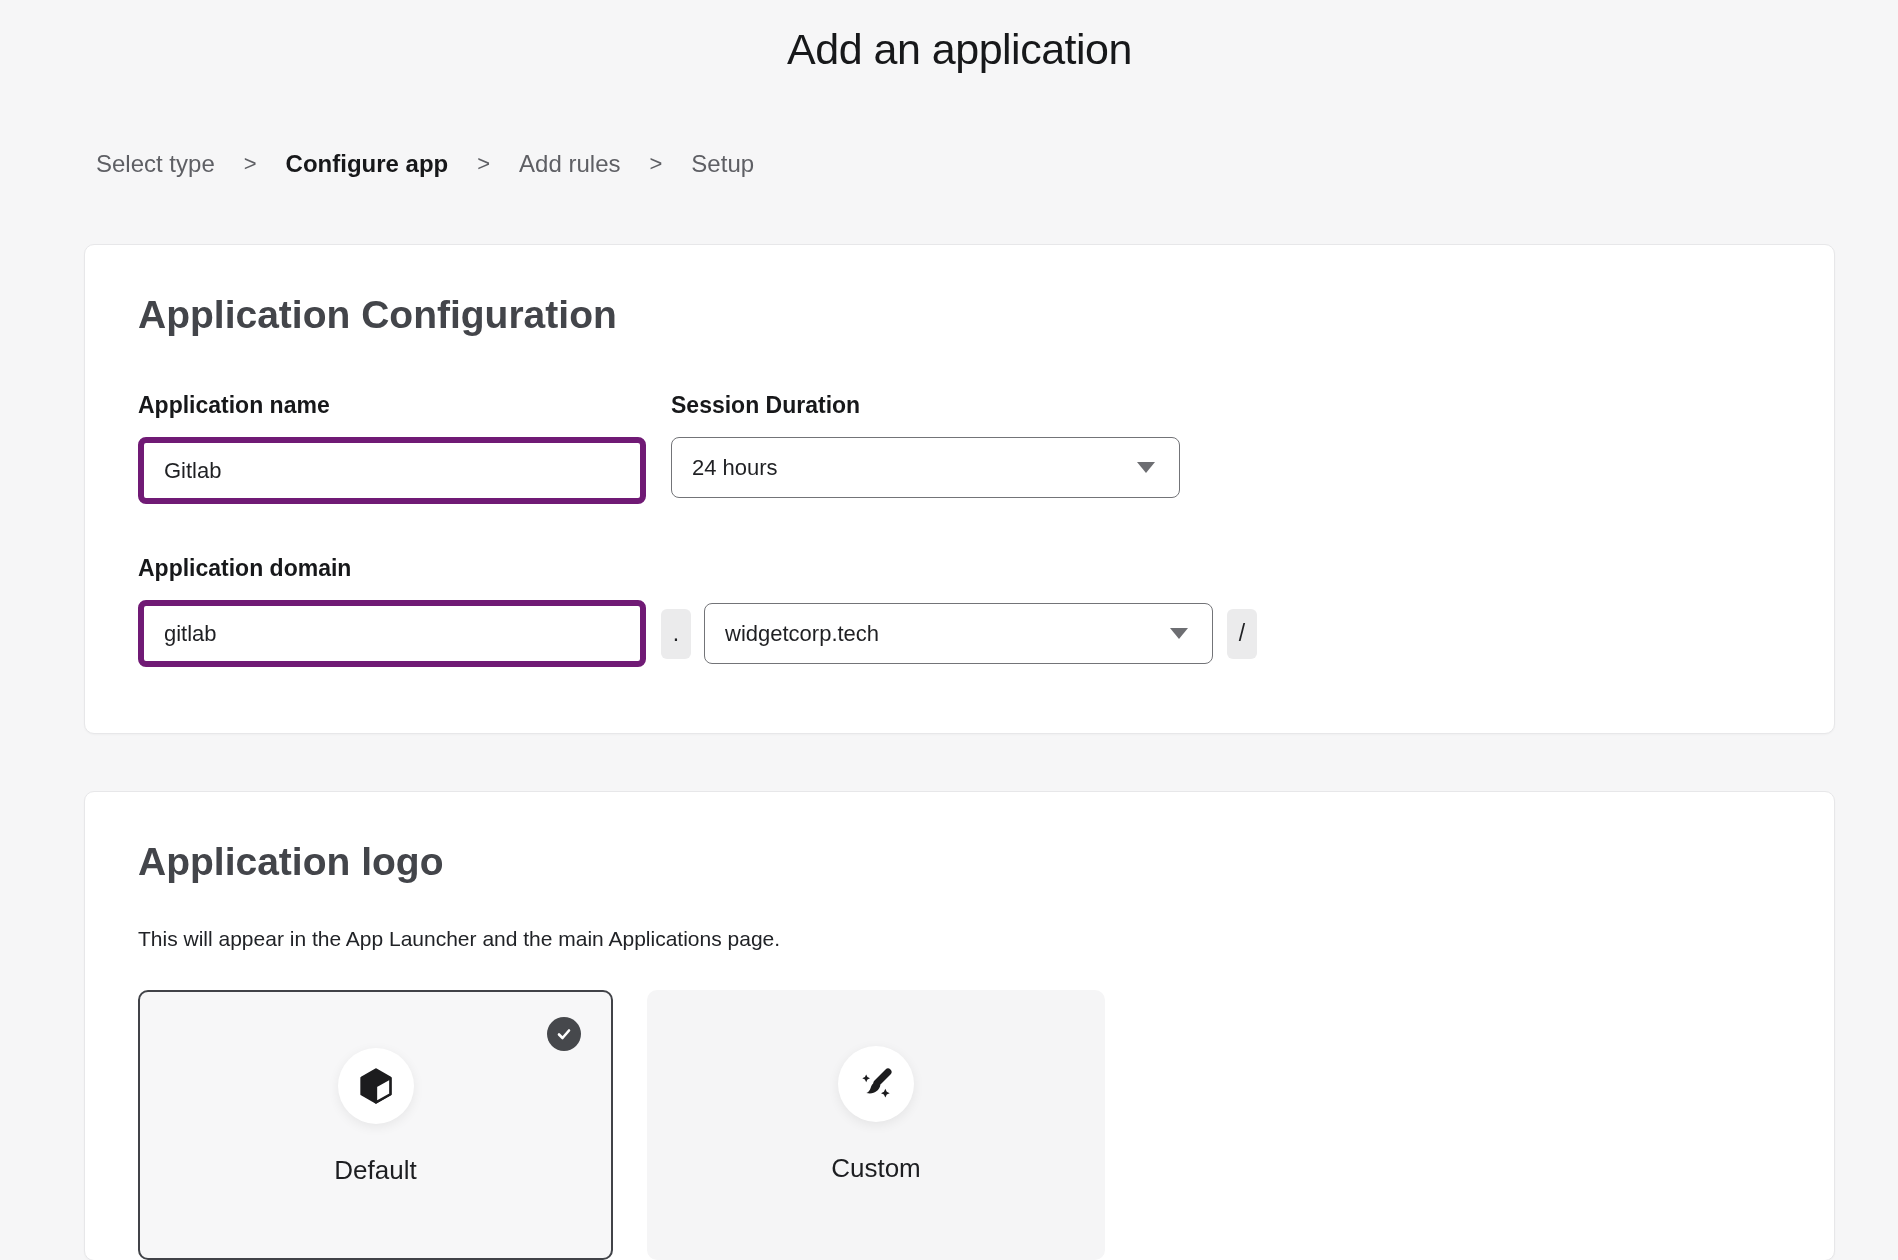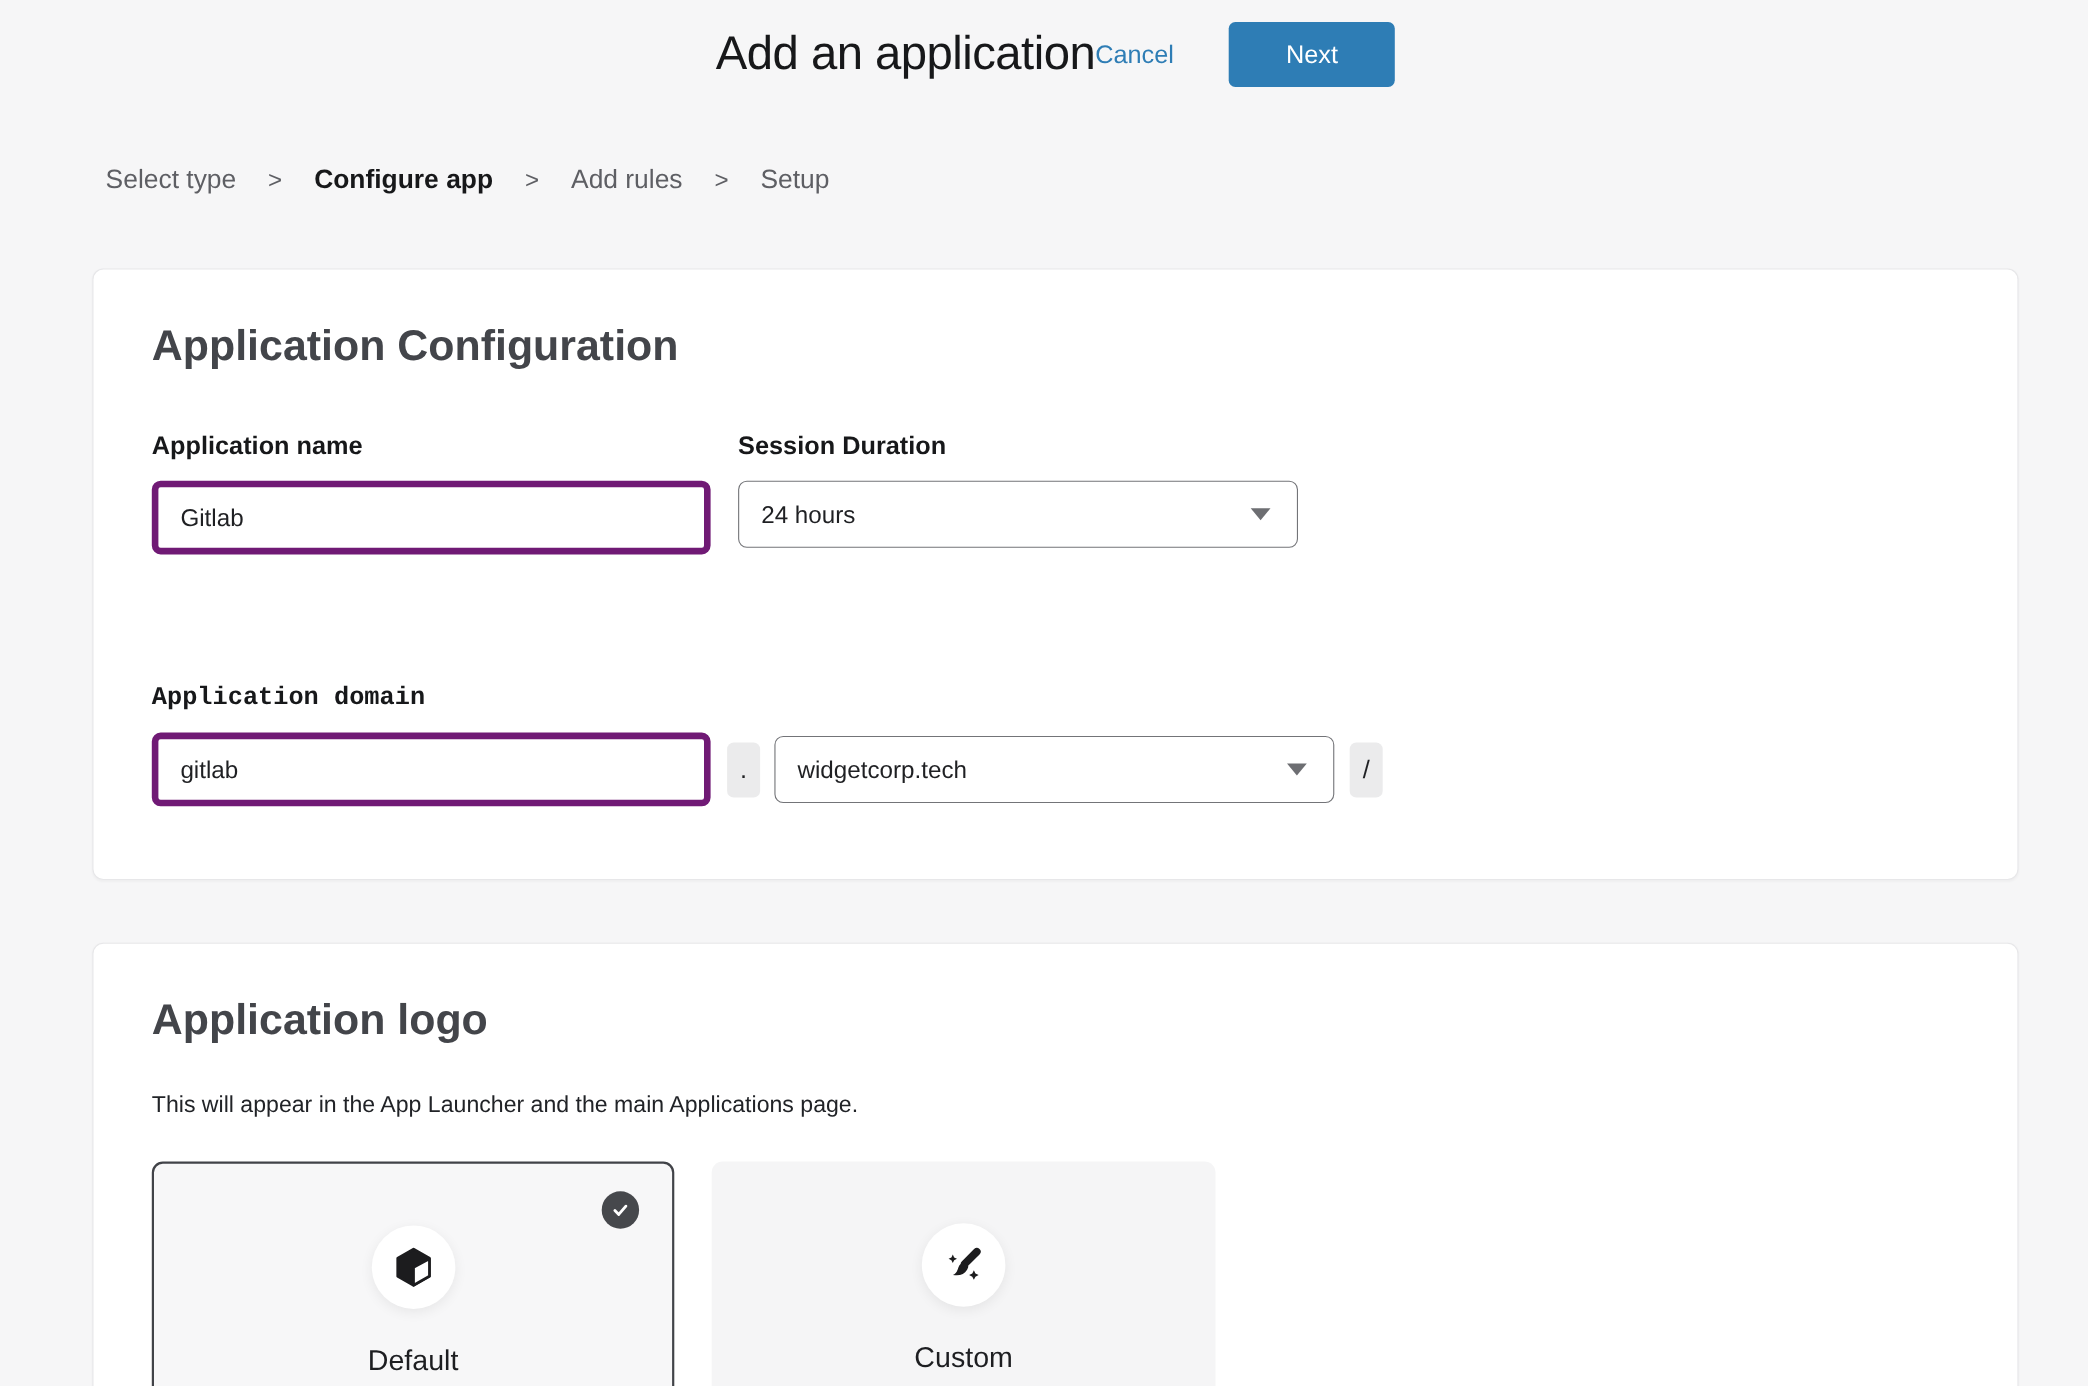--- a/index.html
+++ b/index.html
@@ -117,21 +117,21 @@
     color: #1f2023;
     cursor: pointer;
   }
   .caret-down {
     width: 0; height: 0;
     border-left: 9px solid transparent;
     border-right: 9px solid transparent;
     border-top: 11px solid #6d6e72;
   }
 
-  .domain-label { margin-top: 116px; font-family: Liberation Mono, monospace; }
+  .domain-label { margin-top: 50px; }
   .domain-row { display: flex; align-items: center; }
   .domain-row .text-input, .domain-row .select-box { margin-top: 18px; }
   .w-subdomain { width: 508px; }
   .w-domain { width: 509px; }
   .w-path { width: 507px; }
   .sep-chip {
     margin: 18px 13px 0 15px;
     width: 30px;
     height: 50px;
     background: #ebebec;
@@ -197,24 +197,20 @@
     font-size: 26px;
     color: #1d1e21;
     line-height: 32px;
   }
 </style>
 </head>
 <body>
 
 <div class="topbar">
   <h1 class="page-title">Add an application</h1>
-  <div class="topbar-actions">
-    <span class="cancel-link">Cancel</span>
-    <button class="next-button">Next</button>
-  </div>
 </div>
 
 <div class="breadcrumb">
   <span class="crumb">Select type</span>
   <span class="crumb-sep">&gt;</span>
   <span class="crumb active">Configure app</span>
   <span class="crumb-sep">&gt;</span>
   <span class="crumb">Add rules</span>
   <span class="crumb-sep">&gt;</span>
   <span class="crumb">Setup</span>

